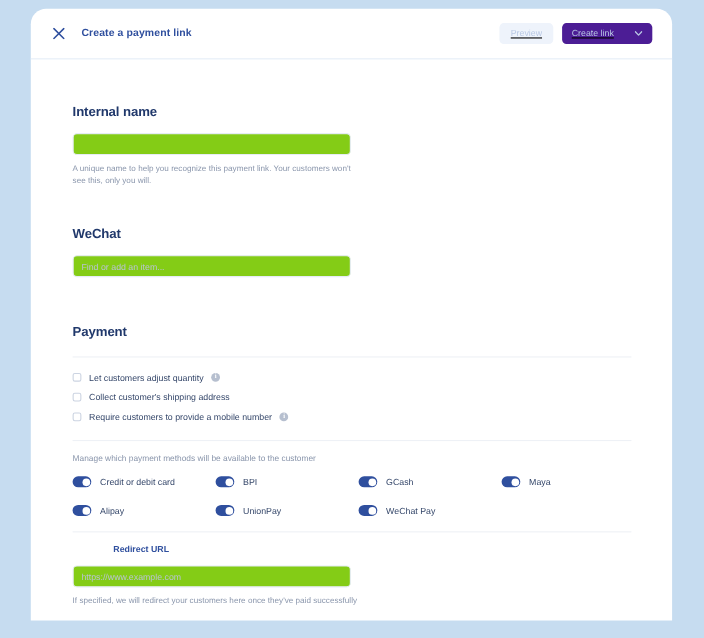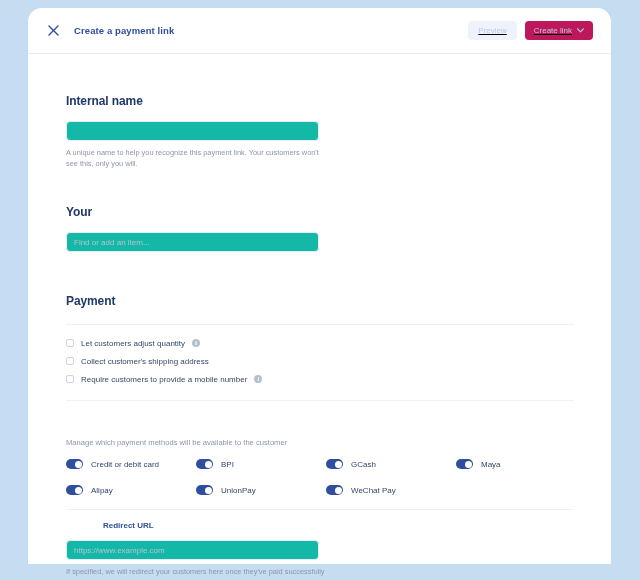--- a/index.html
+++ b/index.html
@@ -65,24 +65,24 @@
     justify-content: center;
     white-space: nowrap;
     cursor: default;
   }
   .btn-preview {
     background: #eef3fb;
     color: #b9c8e4;
     padding: 0 10px;
   }
   .btn-create {
-    background: #be185d;
+    background: #4c1d95;
     color: #b9c8e4;
     padding: 0 9px;
-    gap: 5px;
+    gap: 19px;
   }
   .btn-create .chev { display: block; }
 
   
   .content {
     padding: 0 0 0 0;
   }
   .inner {
     padding-left: 38px;
     padding-right: 10px;
@@ -94,21 +94,21 @@
     color: #20386b;
     letter-spacing: -.1px;
   }
 
   .field-input {
     display: block;
     width: 253px;
     height: 20px;
     border: 1px solid #e6ecf5;
     border-radius: 4px;
-    background: #14b8a6;
+    background: #84cc16;
     font-family: "Liberation Sans", sans-serif;
     font-size: 8px;
     color: #3a4a68;
     padding: 0 7px;
     outline: none;
   }
   .field-input::placeholder { color: #b9c3d4; }
 
   .helper {
     font-size: 7.4px;
@@ -156,21 +156,20 @@
     font-family: "Liberation Serif", serif;
     flex: 0 0 auto;
     cursor: pointer;
   }
 
   
   .methods-note {
     font-size: 7.6px;
     color: #8a96ac;
     margin-bottom: 12px;
-    margin-top: 26px;
   }
   .methods-grid {
     display: grid;
     grid-template-columns: 130px 130px 130px 130px;
     row-gap: 16px;
   }
   .method {
     display: flex;
     align-items: center;
     gap: 8px;
@@ -232,21 +231,21 @@
   <div class="content">
     <div class="inner">
 
       <div style="height:40px"></div>
       <div class="section-title">Internal name</div>
       <div style="height:13px"></div>
       <input class="field-input" type="text" placeholder="" style="">
       <div class="helper">A unique name to help you recognize this payment link. Your customers won't see this, only you will.</div>
 
       <div style="height:36px"></div>
-      <div class="section-title">Your</div>
+      <div class="section-title">WeChat</div>
       <div style="height:13px"></div>
       <input class="field-input" type="text" placeholder="Find or add an item..." style="">
 
       <div style="height:42px"></div>
       <div class="section-title">Payment</div>
       <div style="height:16px"></div>
       <div class="divider"></div>
       <div style="height:9px"></div>
 
       <div class="check-row">

